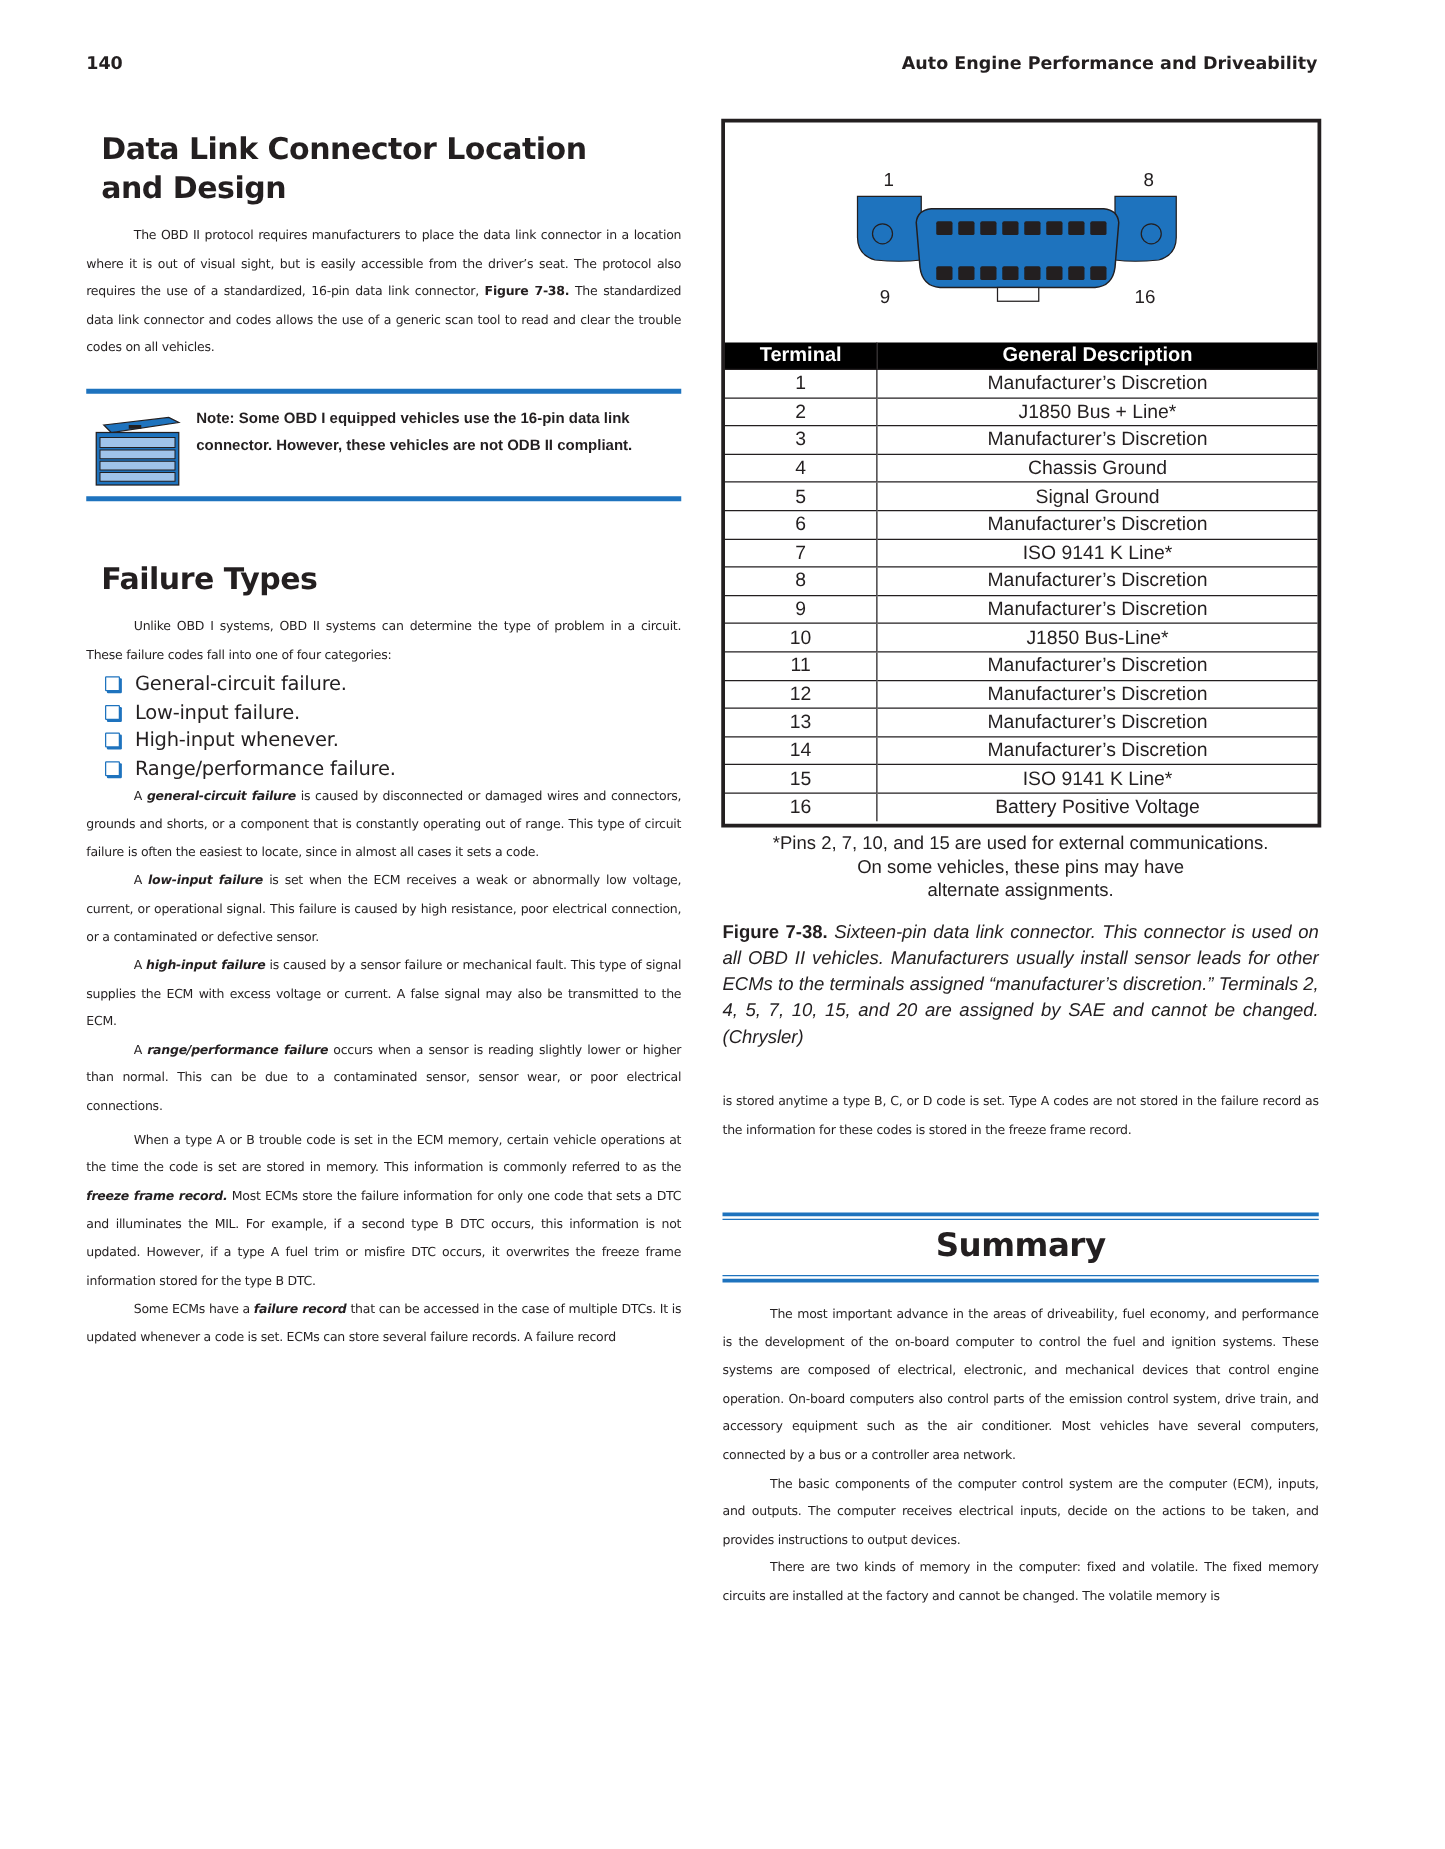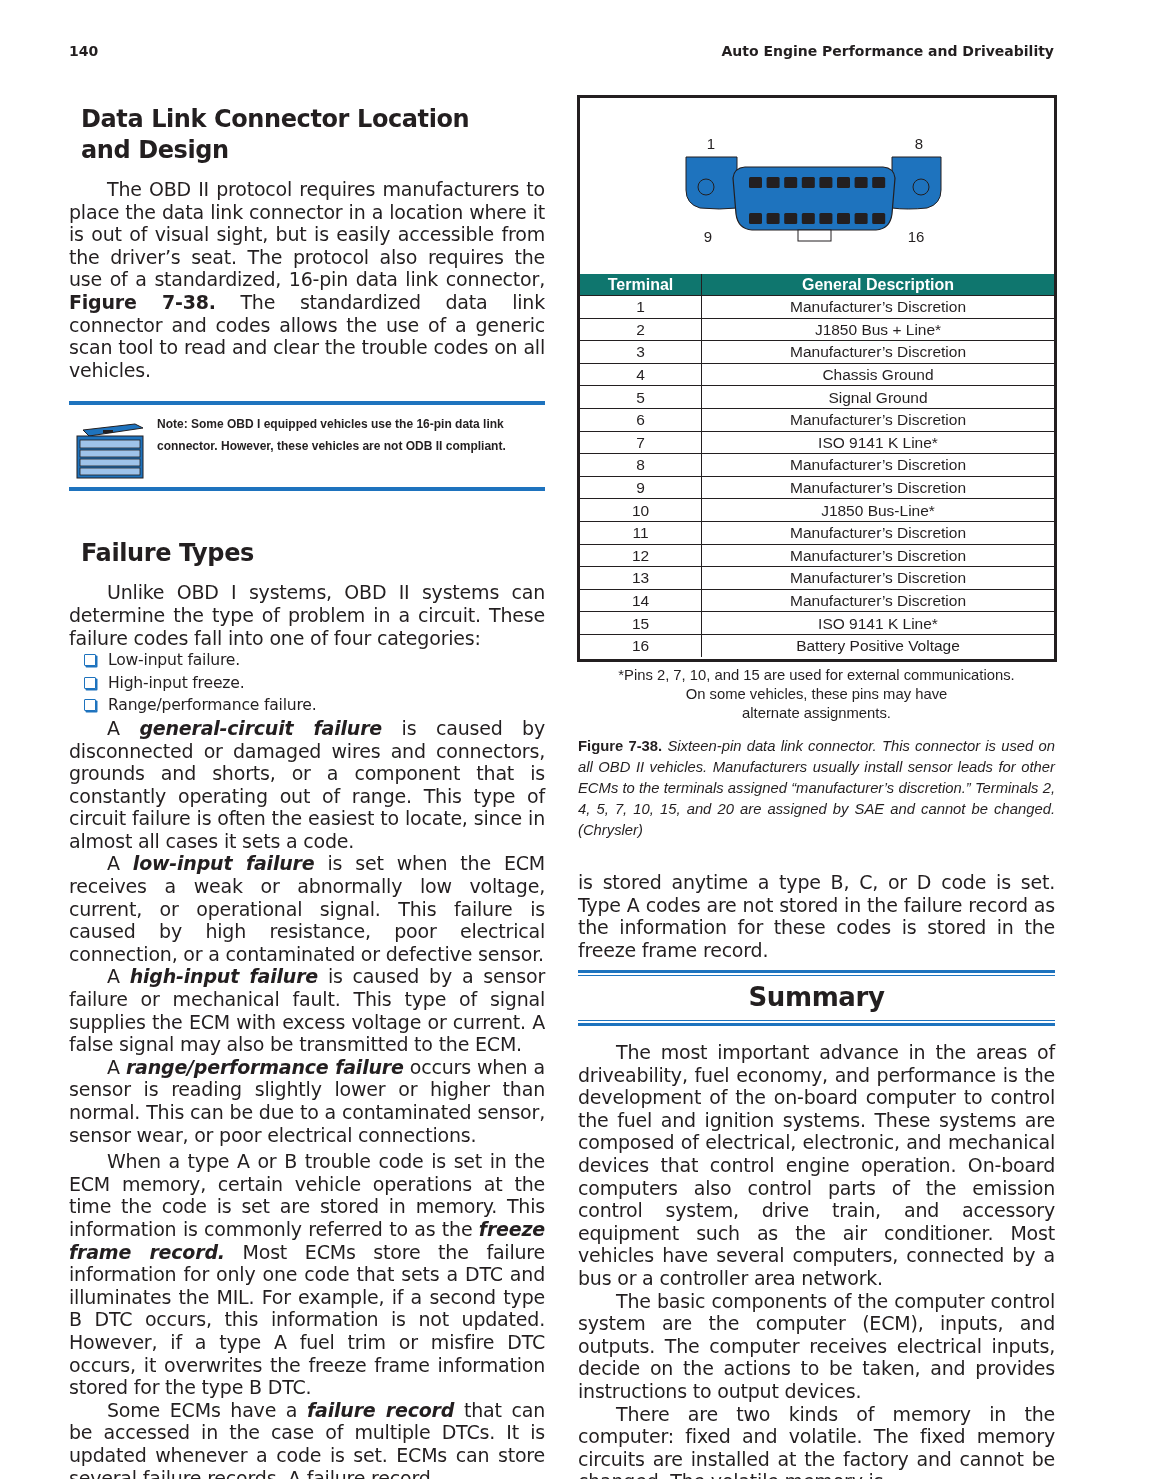--- a/index.html
+++ b/index.html
@@ -1,35 +1,35 @@
 <!DOCTYPE html>
 <html><head>
 <meta charset="utf-8">
 <style>
   html, body { margin: 0; padding: 0; background: #ffffff; }
   body { width: 1156px; height: 1479px; position: relative; overflow: hidden; color: #231f20; }
-  .body-text { font-family: "DejaVu Sans", sans-serif; font-size: 19px; line-height: 22.6px; text-align: justify; font-weight: normal; letter-spacing: -0.2px; }
+  .body-text { font-family: "DejaVu Sans", sans-serif; font-size: 10px; line-height: 22.6px; text-align: justify; font-weight: normal; letter-spacing: -0.2px; }
   .indent { text-indent: 38px; }
   .header-num { position: absolute; left: 69px; top: 43px; font-family: "DejaVu Sans", sans-serif; font-weight: bold; font-size: 14px; }
   .header-title { position: absolute; right: 102px; top: 43px; font-family: "DejaVu Sans", sans-serif; font-weight: bold; font-size: 14px; }
   .col-left { position: absolute; left: 69px; top: 92px; width: 476px; }
   .col-right { position: absolute; left: 578px; width: 477px; }
   h2 { font-family: "DejaVu Sans", sans-serif; font-weight: bold; font-size: 24px; line-height: 31px; margin: 12px; letter-spacing: -0.4px; }
   p { margin: 0; }
   .note { position: relative; margin-top: 20px; border-top: 4px solid #1e73be; border-bottom: 4px solid #1e73be; height: 82px; }
   .note-icon { position: absolute; left: 4px; top: 17px; width: 74px; height: 58px; }
   .note-text { position: absolute; left: 88px; top: 8px; width: 390px; font-family: "Liberation Sans", sans-serif; font-weight: bold; font-size: 12px; line-height: 22px; }
   ul.checks { list-style: none; margin: 0; padding: 0 0 0 14px; }
   ul.checks li { position: relative; padding-left: 25px; font-family: "DejaVu Sans", sans-serif; font-size: 15.6px; line-height: 22.6px; letter-spacing: -0.2px; }
   .checkbox { position: absolute; left: 1px; top: 5px; width: 10px; height: 10px; border: 1.5px solid #1e73be; border-radius: 1px; box-shadow: 1.5px 1.5px 0 #1e73be; background: #fff; }
   b.term { font-weight: bold; font-style: italic; }
   .figure-box { position: absolute; left: 577px; top: 95px; width: 474px; height: 561px; border: 3px solid #231f20; background: #fff; }
   .connector { position: absolute; left: 0; top: 0; width: 474px; height: 176px; }
   table.pins { position: absolute; left: 0; top: 176px; width: 474px; border-collapse: collapse; font-family: "Liberation Sans", sans-serif; font-size: 15.5px; }
-  table.pins th { background: #0f766e; color: #fff; font-weight: bold; height: 21px; padding: 0; border-right: 1px solid #231f20; font-size: 16px; }
+  table.pins th { background: #000000; color: #fff; font-weight: bold; height: 21px; padding: 0; border-right: 1px solid #231f20; font-size: 16px; }
   table.pins th:last-child { border-right: none; }
   table.pins td { height: 21.6px; padding: 0; text-align: center; border-top: 1px solid #231f20; border-right: 1px solid #231f20; line-height: 21px; }
   table.pins td:last-child { border-right: none; }
   table.pins td.t { width: 121px; }
   .footnote { position: absolute; left: 578px; top: 666px; width: 477px; text-align: center; font-family: "Liberation Sans", sans-serif; font-size: 14.8px; line-height: 19px; }
   .caption { position: absolute; left: 578px; top: 736px; width: 477px; font-family: "Liberation Sans", sans-serif; font-size: 14.8px; line-height: 21px; font-style: italic; text-align: justify; }
   .caption b { font-style: normal; font-weight: bold; }
   .summary-head { position: absolute; left: 578px; top: 970px; width: 477px; height: 56px; }
   .rule-top { position: absolute; left: 0; top: 0; width: 100%; height: 3px; background: #1e73be; }
   .rule-top2 { position: absolute; left: 0; top: 5px; width: 100%; height: 1px; background: #1e73be; }
@@ -61,22 +61,23 @@
       <rect x="7" y="37" width="60" height="7" fill="#9fc3ea" stroke="#231f20" stroke-width="0.8"></rect>
       <rect x="7" y="46" width="60" height="7" fill="#9fc3ea" stroke="#231f20" stroke-width="0.8"></rect>
       <rect x="30" y="8" width="10" height="3" fill="#231f20"></rect>
     </svg>
     <div class="note-text">Note: Some OBD I equipped vehicles use the 16-pin data link connector. However, these vehicles are not ODB II compliant.</div>
   </div>
 
   <h2 style="margin-top:47px;">Failure Types</h2>
   <p class="body-text indent" style="margin-top:6px;">Unlike OBD I systems, OBD II systems can determine the type of problem in a circuit. These failure codes fall into one of four categories:</p>
   <ul class="checks">
+    <li><span class="checkbox"></span><span>General-circuit failure.</span></li>
     <li><span class="checkbox"></span><span>Low-input failure.</span></li>
-    <li><span class="checkbox"></span><span>High-input freeze.</span></li>
+    <li><span class="checkbox"></span><span>High-input whenever.</span></li>
     <li><span class="checkbox"></span><span>Range/performance failure.</span></li>
   </ul>
   <p class="body-text indent">
     <span>A </span><b class="term">general-circuit failure</b><span> is caused by disconnected or damaged wires and connectors, grounds and shorts, or a component that is constantly operating out of range. This type of circuit failure is often the easiest to locate, since in almost all cases it sets a code.</span>
   </p>
   <p class="body-text indent">
     <span>A </span><b class="term">low-input failure</b><span> is set when the ECM receives a weak or abnormally low voltage, current, or operational signal. This failure is caused by high resistance, poor electrical connection, or a contaminated or defective sensor.</span>
   </p>
   <p class="body-text indent">
     <span>A </span><b class="term">high-input failure</b><span> is caused by a sensor failure or mechanical fault. This type of signal supplies the ECM with excess voltage or current. A false signal may also be transmitted to the ECM.</span>

